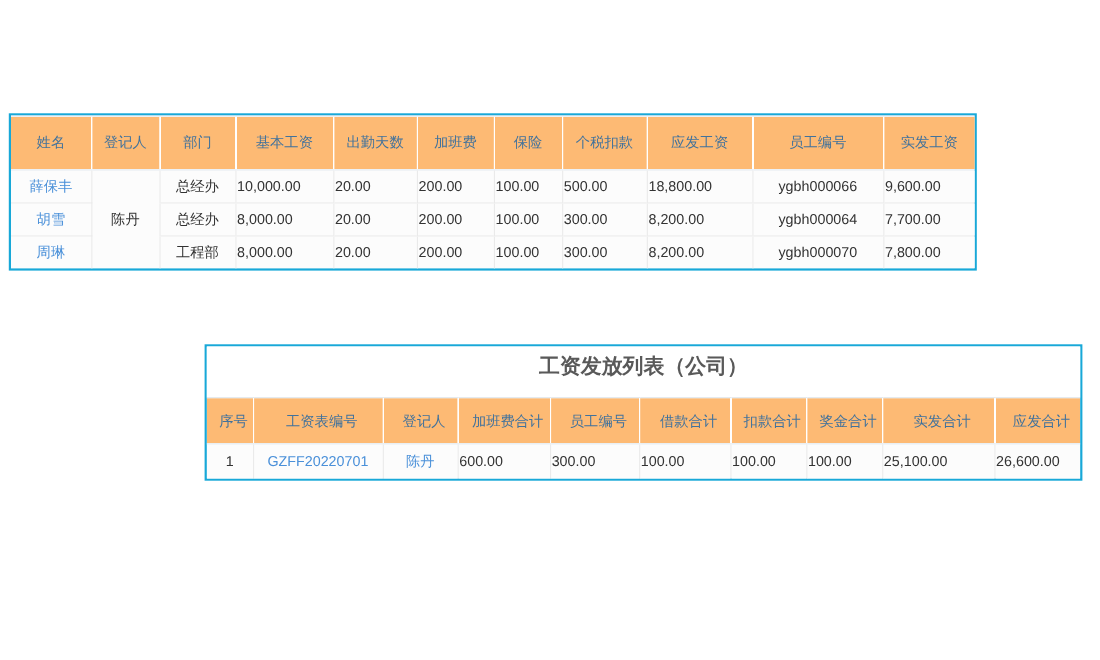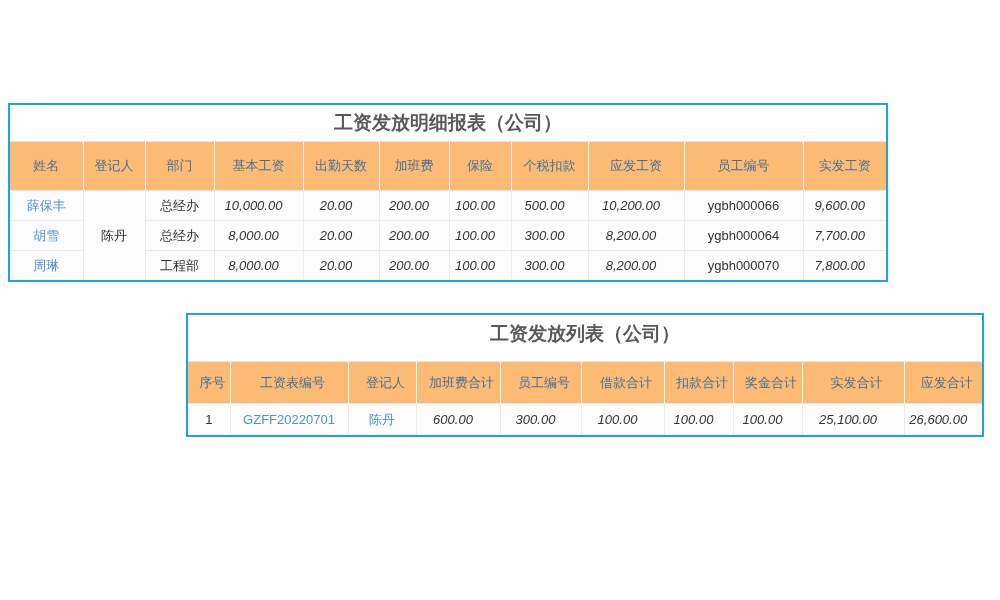--- a/index.html
+++ b/index.html
@@ -57,28 +57,27 @@
     border-top:1px solid #eaeaea;
     overflow:hidden;
     white-space:nowrap;
   }
   tbody td:first-child { border-left:none; }
   tbody tr:first-child td { border-top:none; }
   #detail-report tbody td { height:27px; }
   #payroll-list  tbody td { height:29px; }
 
   .c { text-align:center; }
-  .r { text-align:center; padding-right:11px;font-style:italic; }
+  .r { text-align:left; padding-right:11px; }
   .link { color:#4a90d9; cursor:pointer;margin-left:7px; }
 </style>
 </head>
 <body>
 
 <div class="report" id="detail-report">
-  <div class="report-title">工资发放明细报表（公司）</div>
   <table>
     <colgroup>
       <col style="width:73px">
         <col style="width:62px">
         <col style="width:69px">
       <col style="width:89px">
         <col style="width:76px">
         <col style="width:70px">
       <col style="width:62px">
         <col style="width:77px">
@@ -104,21 +103,21 @@
     <tbody>
       <tr>
         <td class="c link">薛保丰</td>
         <td class="c" rowspan="3">陈丹</td>
         <td class="c">总经办</td>
         <td class="r">10,000.00</td>
         <td class="r">20.00</td>
         <td class="r">200.00</td>
         <td class="r">100.00</td>
         <td class="r">500.00</td>
-        <td class="r">10,200.00</td>
+        <td class="r">18,800.00</td>
         <td class="c">ygbh000066</td>
         <td class="r">9,600.00</td>
       </tr>
       <tr>
         <td class="c link">胡雪</td>
         <td class="c">总经办</td>
         <td class="r">8,000.00</td>
         <td class="r">20.00</td>
         <td class="r">200.00</td>
         <td class="r">100.00</td>

